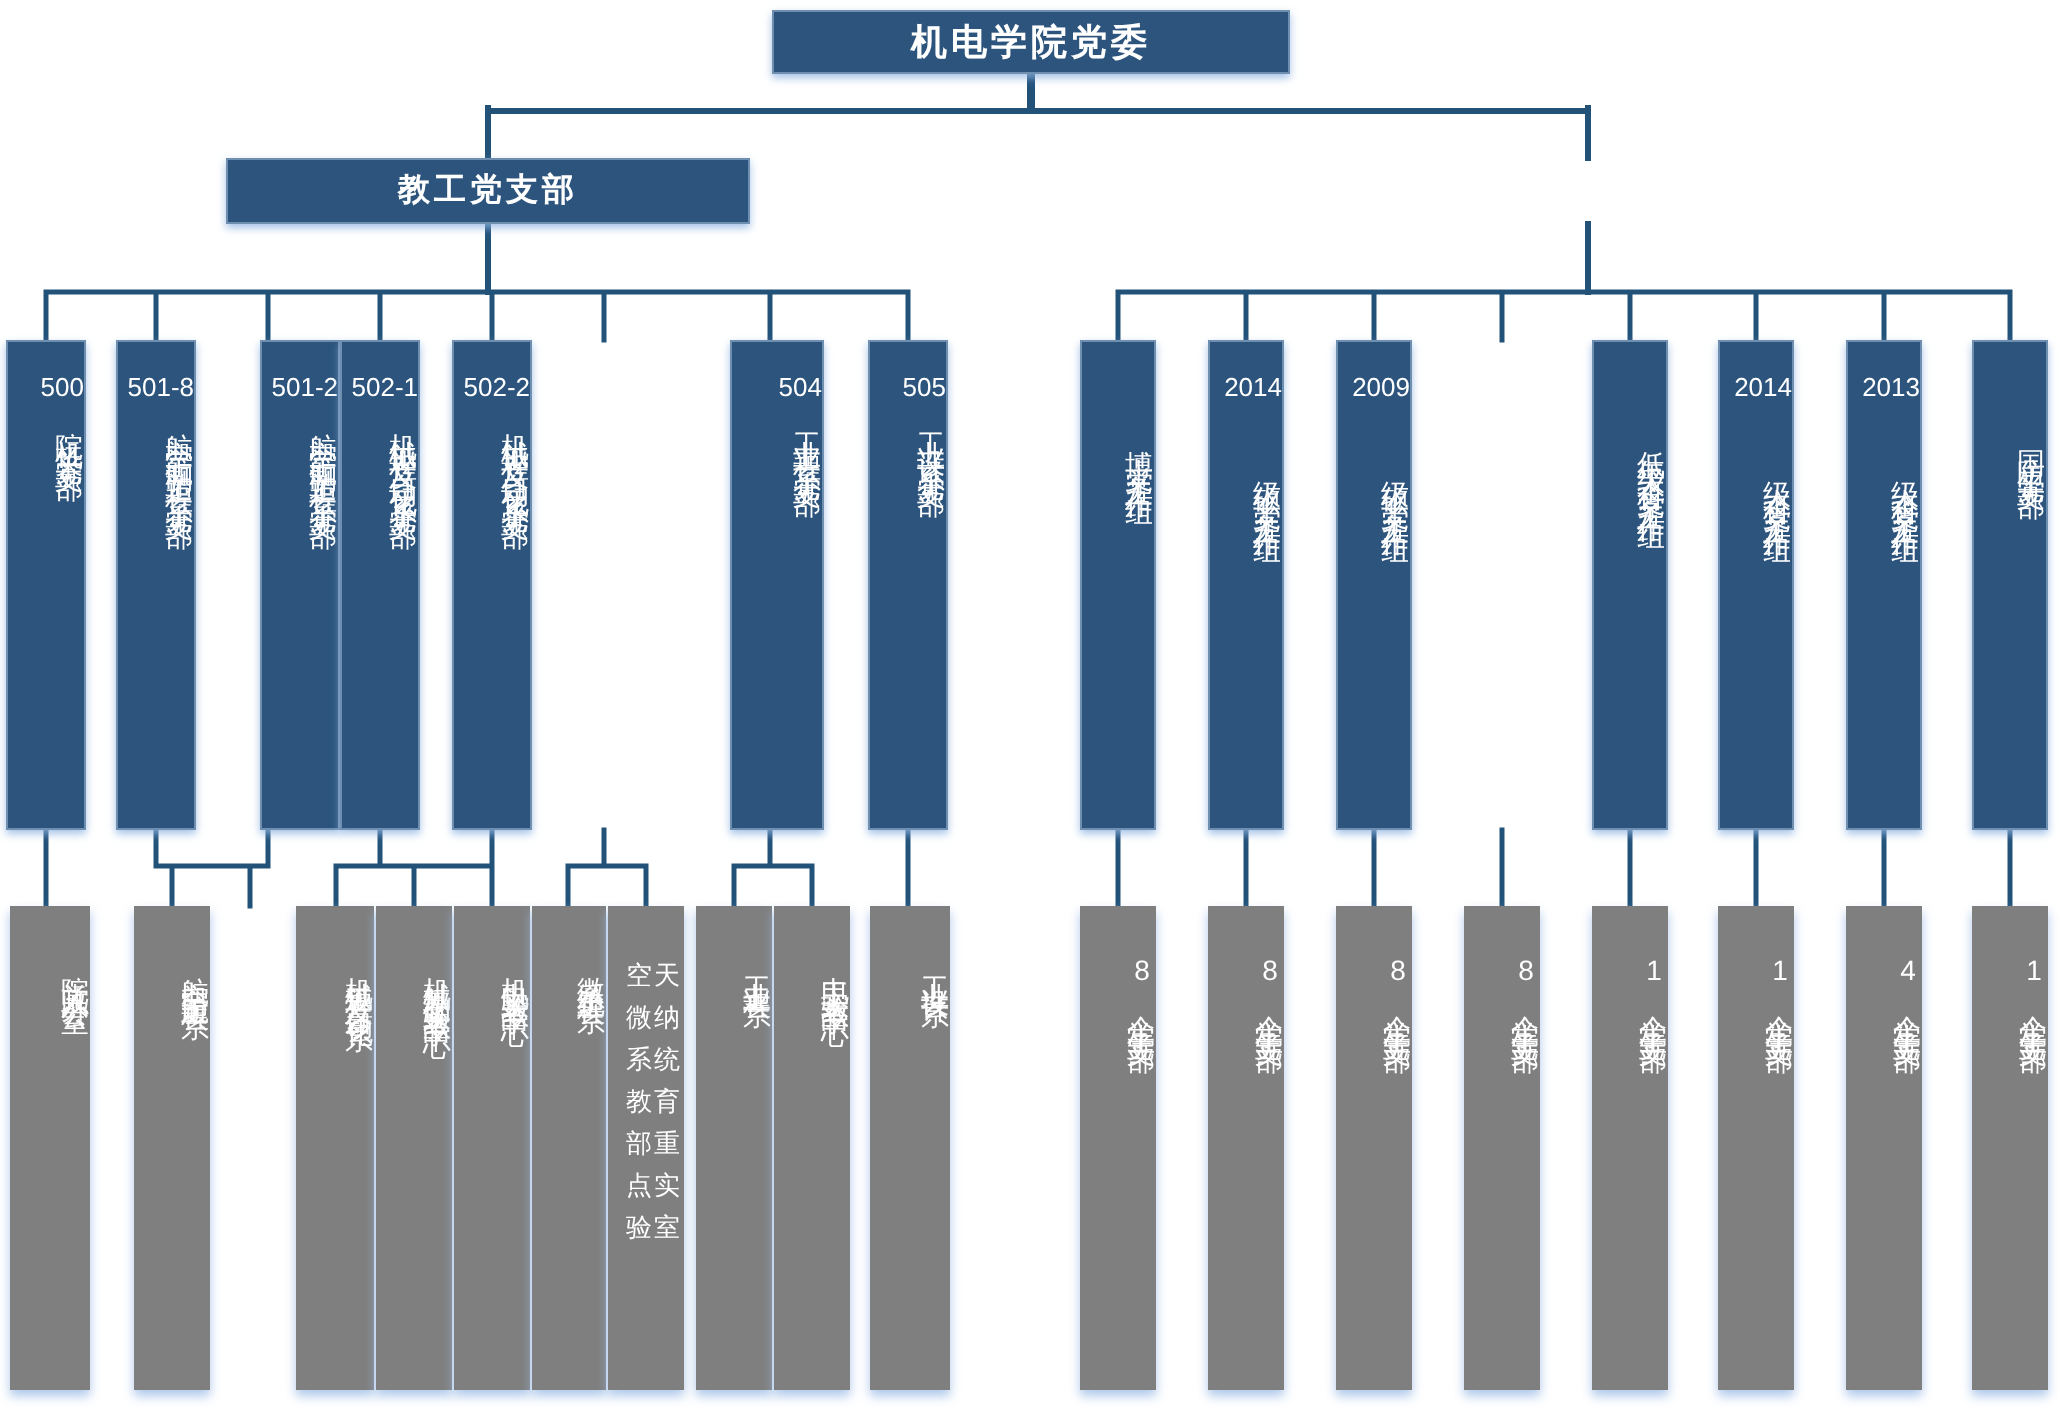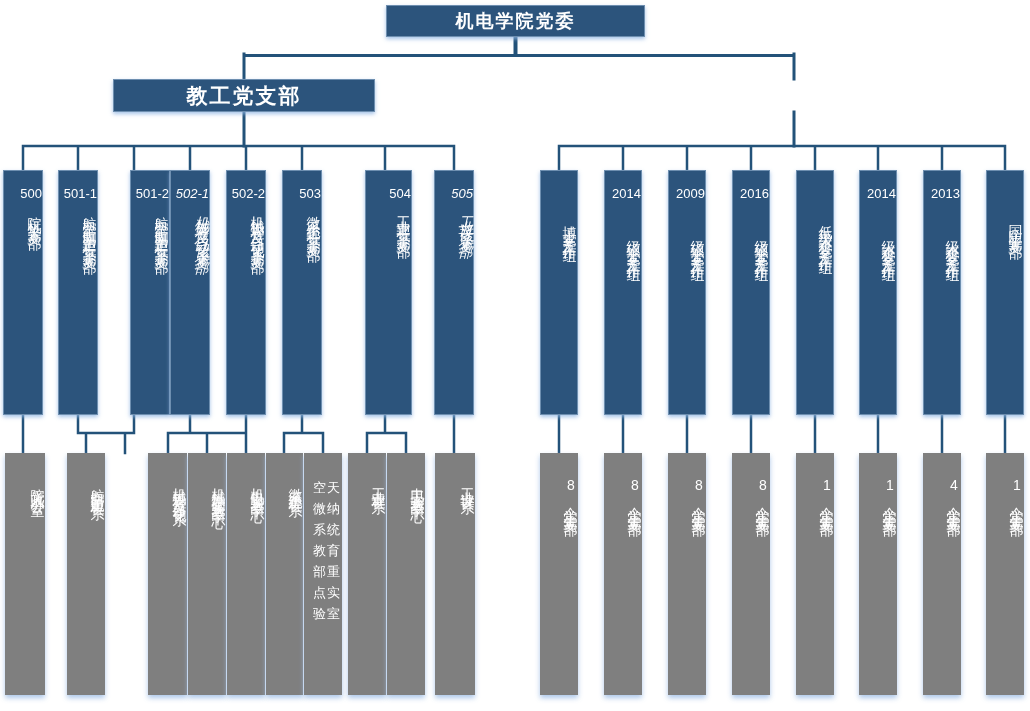--- a/index.html
+++ b/index.html
@@ -7,21 +7,21 @@
     position:relative;width:1030px;height:711px;background:#ffffff;overflow:hidden;
     font-family:"Liberation Sans","DejaVu Sans",sans-serif;
   }
   svg.connectors{position:absolute;left:0;top:0;z-index:0;}
   .box{
     position:absolute;z-index:1;background:#2C547C;color:#ffffff;
     box-sizing:border-box;display:flex;align-items:center;justify-content:center;
     border:1px solid rgba(190,215,240,0.45);
     box-shadow:0 2px 4px rgba(142,180,226,0.8);
   }
-  .hdr{font-weight:bold;font-size:21px;letter-spacing:2px;}
+  .hdr{font-weight:bold;font-size:16px;letter-spacing:2px;}
   .root-box{font-size:18px;}
   .col{
     position:absolute;z-index:1;box-sizing:border-box;
     display:flex;flex-direction:column;align-items:flex-end;
     color:#ffffff;top:170px;height:245px;width:40px;
     background:#2C547C;border:1px solid rgba(190,215,240,0.45);
     box-shadow:0 2px 4px rgba(142,180,226,0.8);
     padding-top:15px;
   }
   .col.gray{
@@ -71,62 +71,54 @@
 
   <div class="box hdr" style="left:113px;top:79px;width:262px;height:33px;">
     <span>教工党支部</span>
   </div>
 
   <div class="col" style="left:3px;">
     <span class="num">500</span>
     <span class="vtext">院机关党支部</span>
   </div>
   <div class="col" style="left:58px;">
-    <span class="num">501-1</span>
+    <span class="num">501-8</span>
     <span class="vtext">航空宇航制造工程系党支部</span>
   </div>
   <div class="col" style="left:130px;">
     <span class="num">501-2</span>
     <span class="vtext">航空宇航制造工程系党支部</span>
   </div>
-  <div class="col" style="left:170px;font-style:italic;">
+  <div class="col" style="left:170px;">
     <span class="num">502-1</span>
     <span class="vtext">机械工程及自动化系党支部</span>
   </div>
   <div class="col" style="left:226px;">
     <span class="num">502-2</span>
     <span class="vtext">机械工程及自动化系党支部</span>
   </div>
-  <div class="col" style="left:282px;">
-    <span class="num">503</span>
-    <span class="vtext">微系统工程系党支部</span>
-  </div>
   <div class="col" style="left:365px;padding-left:45px;">
     <span class="num">504</span>
     <span class="vtext">工业工程系党支部</span>
   </div>
-  <div class="col" style="left:434px;font-style:italic;">
+  <div class="col" style="left:434px;">
     <span class="num">505</span>
     <span class="vtext">工业设计系党支部</span>
   </div>
 
   <div class="col w38" style="left:540px;">
     <span class="num"></span>
     <span class="vtext">博士党务工作组</span>
   </div>
   <div class="col w38" style="left:604px;">
     <span class="num">2014</span>
     <span class="vtext">级硕士党务工作组</span>
   </div>
   <div class="col w38" style="left:668px;">
     <span class="num">2009</span>
-    <span class="vtext">级硕士党务工作组</span>
-  </div>
-  <div class="col w38" style="left:732px;">
-    <span class="num">2016</span>
     <span class="vtext">级硕士党务工作组</span>
   </div>
   <div class="col w38" style="left:796px;">
     <span class="num"></span>
     <span class="vtext">低年级本科党务工作组</span>
   </div>
   <div class="col w38" style="left:859px;">
     <span class="num">2014</span>
     <span class="vtext">级本科党务工作组</span>
   </div>

